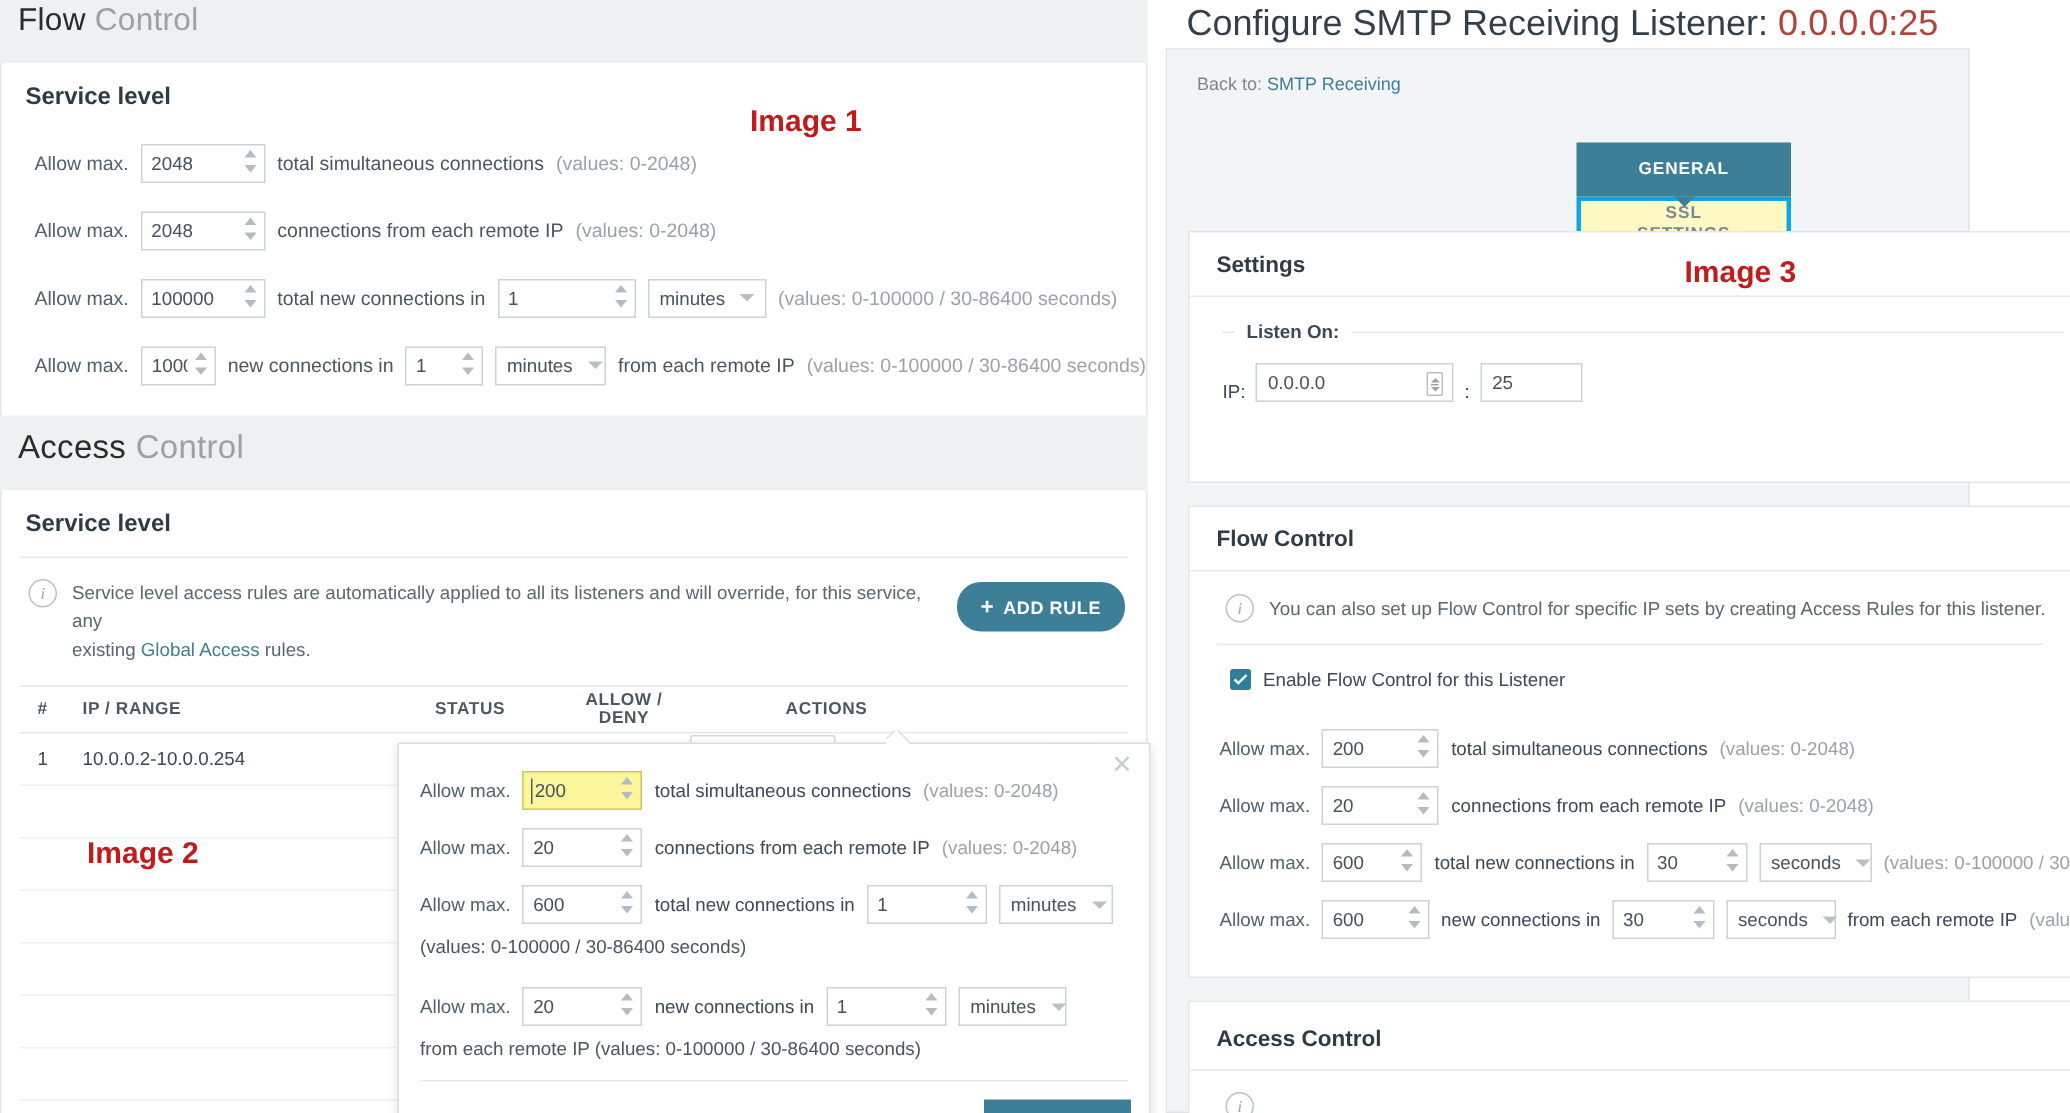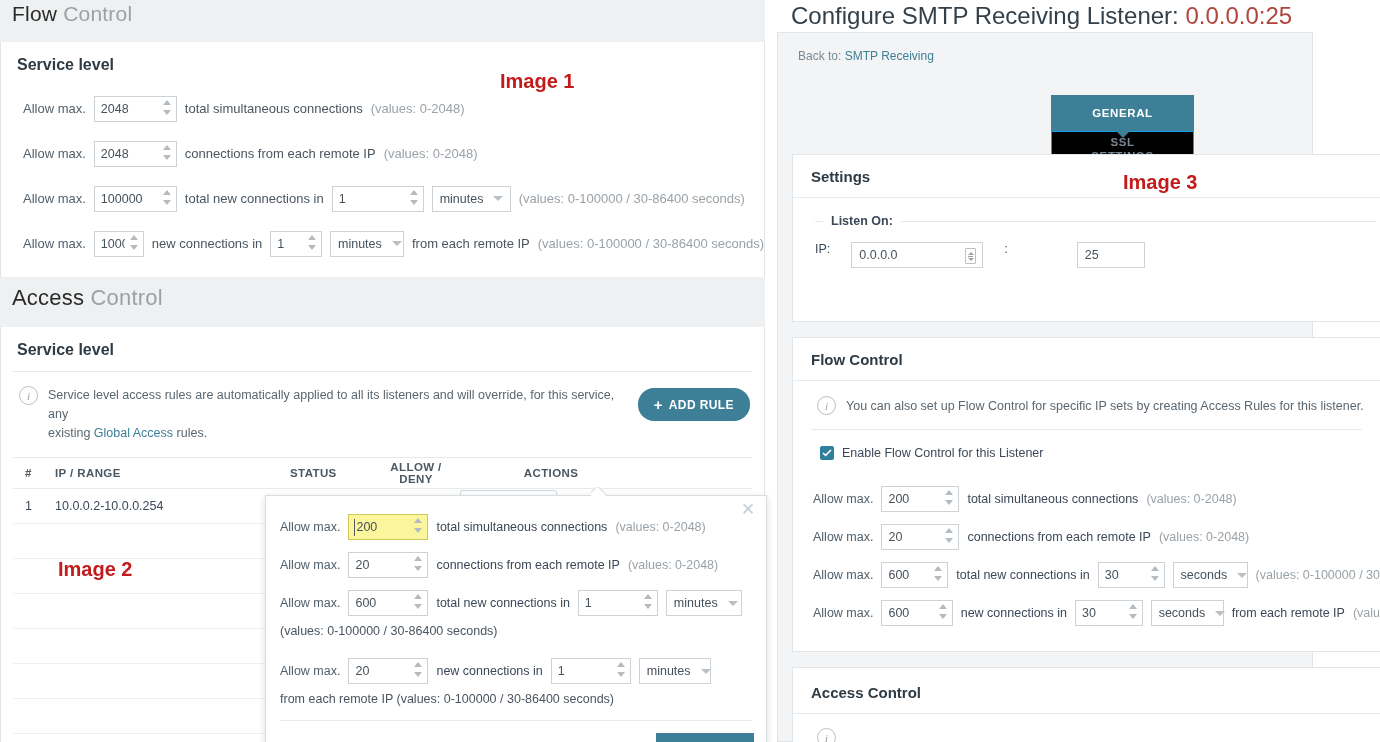--- a/index.html
+++ b/index.html
@@ -200,21 +200,21 @@
     width:143px;height:36px;
     display:flex;align-items:center;justify-content:center;text-align:center;
     font-size:11.5px;font-weight:bold;letter-spacing:.6px;line-height:14px;
   }
   .tab.on{background:#3d7f96;color:#fff;position:relative;}
   .tab.on:after{
     content:"";position:absolute;left:50%;margin-left:-7px;bottom:-7px;
     width:0;height:0;border-left:7px solid transparent;border-right:7px solid transparent;
     border-top:7px solid #3d7f96;
   }
-  .tab.off{background:#000000;color:#7b8893;border:1px solid #0ea5e9;box-sizing:border-box;}
+  .tab.off{background:#fef9c3;color:#7b8893;border:3px solid #0ea5e9;box-sizing:border-box;}
   .rcard{
     position:absolute;left:14px;width:589px;background:#fff;
     border:1px solid #e3e6e8;box-sizing:border-box;
   }
   .rhead{font-size:15px;font-weight:bold;color:#2f3b44;padding:13px 0 12px 18px;}
   .rrow{display:flex;align-items:center;gap:8px;padding:0 0 0 20px;height:38px;font-size:12.5px;white-space:nowrap;}
   .legend{
     display:flex;align-items:center;gap:8px;padding-left:22px;font-size:12.5px;
     font-weight:bold;color:#3c4858;
   }
@@ -499,32 +499,32 @@
       <div class="rhead">Settings</div>
       <div class="hr"></div>
 
 
       <div class="legend" style="margin-top:16px;">
         <span class="lnshort"></span>
         <span>Listen On:</span>
         <span class="ln"></span>
       </div>
 
-      <div style="display:flex;align-items:flex-start;gap:21px;padding:14px 0 0 22px;">
+      <div style="display:flex;align-items:flex-end;gap:7px;padding:14px 0 0 22px;">
         <span style="font-size:12.5px;">IP:</span>
         <span class="plaininput" style="width:132px;position:relative;">
           <span>0.0.0.0</span>
           <span style="position:absolute;right:6px;top:5px;width:9px;height:14px;border:1px solid #b9c1c7;border-radius:1px;display:flex;flex-direction:column;align-items:center;justify-content:center;">
             <span style="width:0;height:0;border-left:3px solid transparent;border-right:3px solid transparent;border-bottom:3px solid #9aa2a8;"></span>
             <span style="width:5px;height:1px;background:#9aa2a8;margin:1px 0;"></span>
             <span style="width:0;height:0;border-left:3px solid transparent;border-right:3px solid transparent;border-top:3px solid #9aa2a8;"></span>
           </span>
         </span>
         <span style="font-size:12.5px;">:</span>
-        <span class="plaininput" style="width:68px;margin-left:48px;">
+        <span class="plaininput" style="width:68px;">
           <span>25</span>
         </span>
       </div>
     </div>
 
     <div class="rcard" style="top:304px;height:315px;">
       <div class="rhead">Flow Control</div>
       <div class="hr"></div>
 
       <div style="display:flex;align-items:center;padding:15px 14px 14px 24px;">

